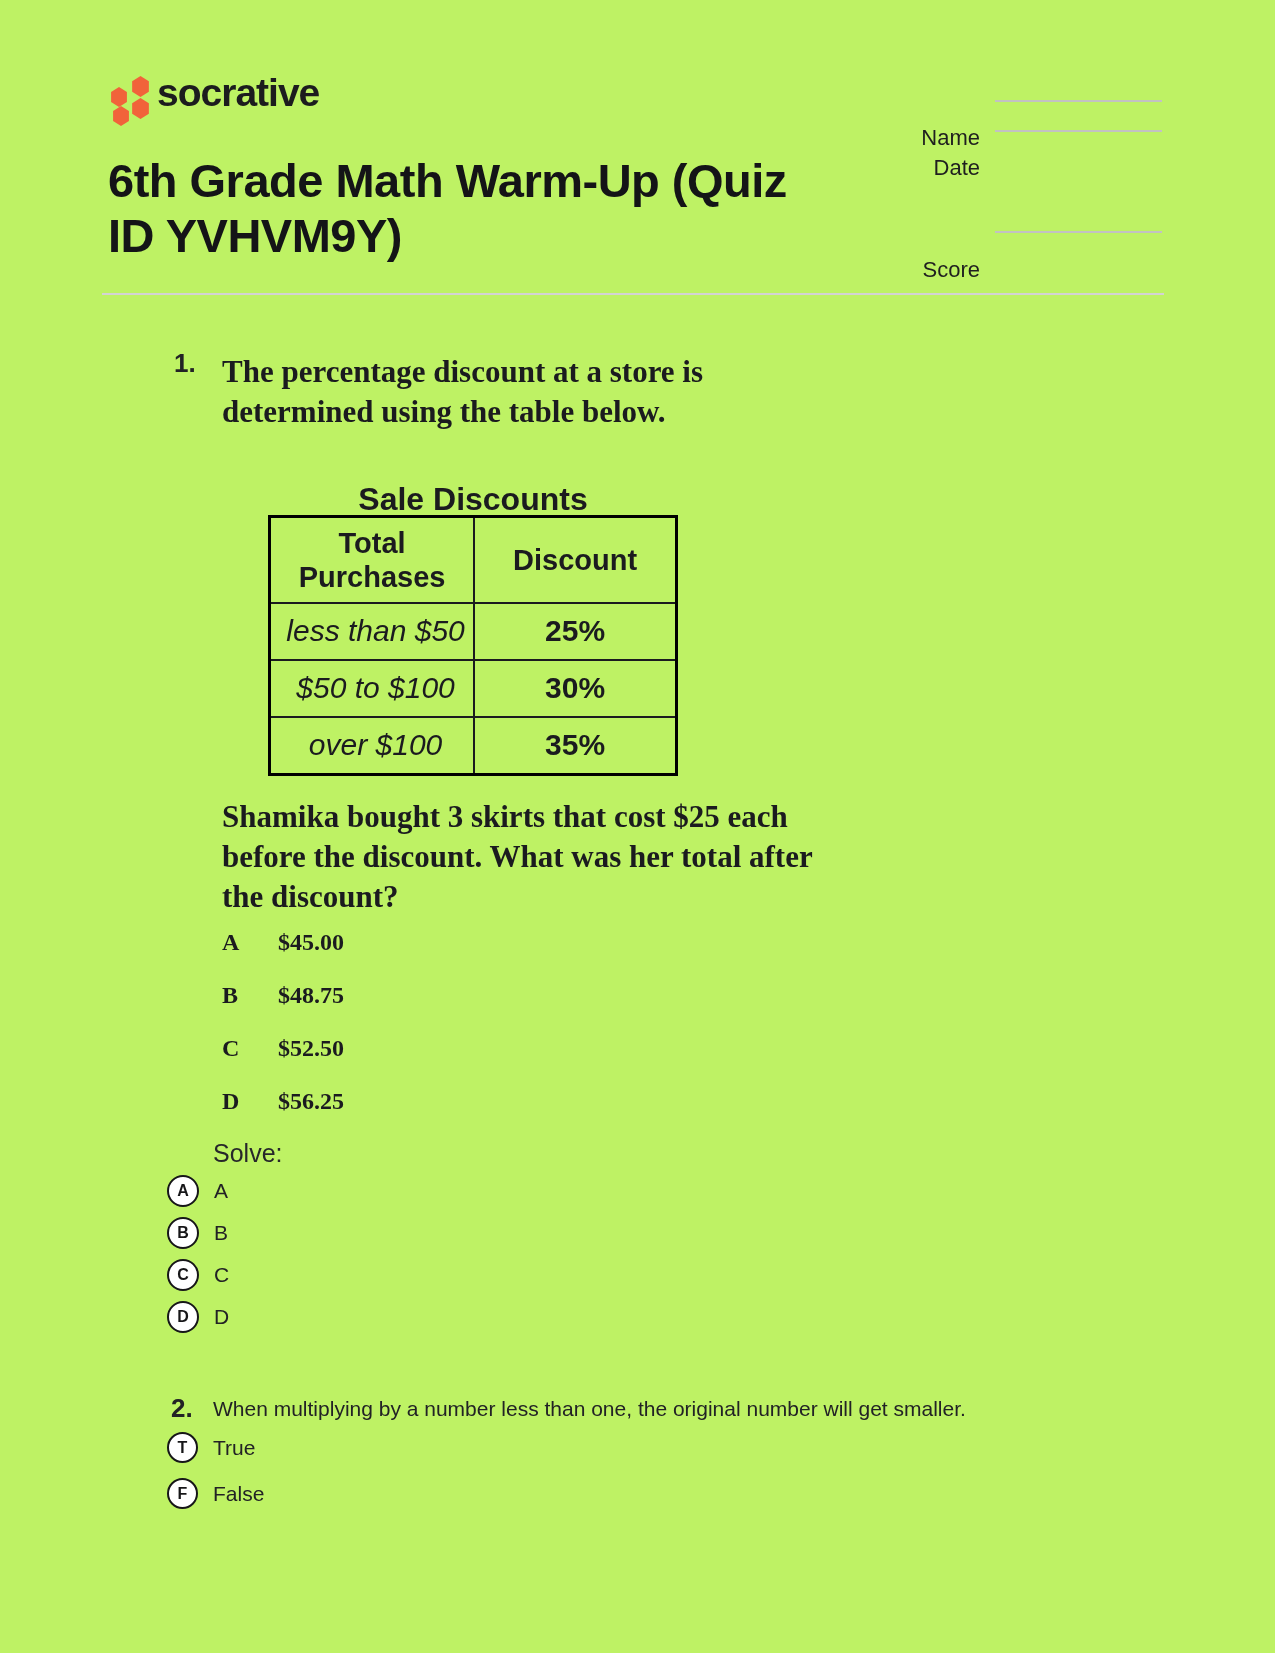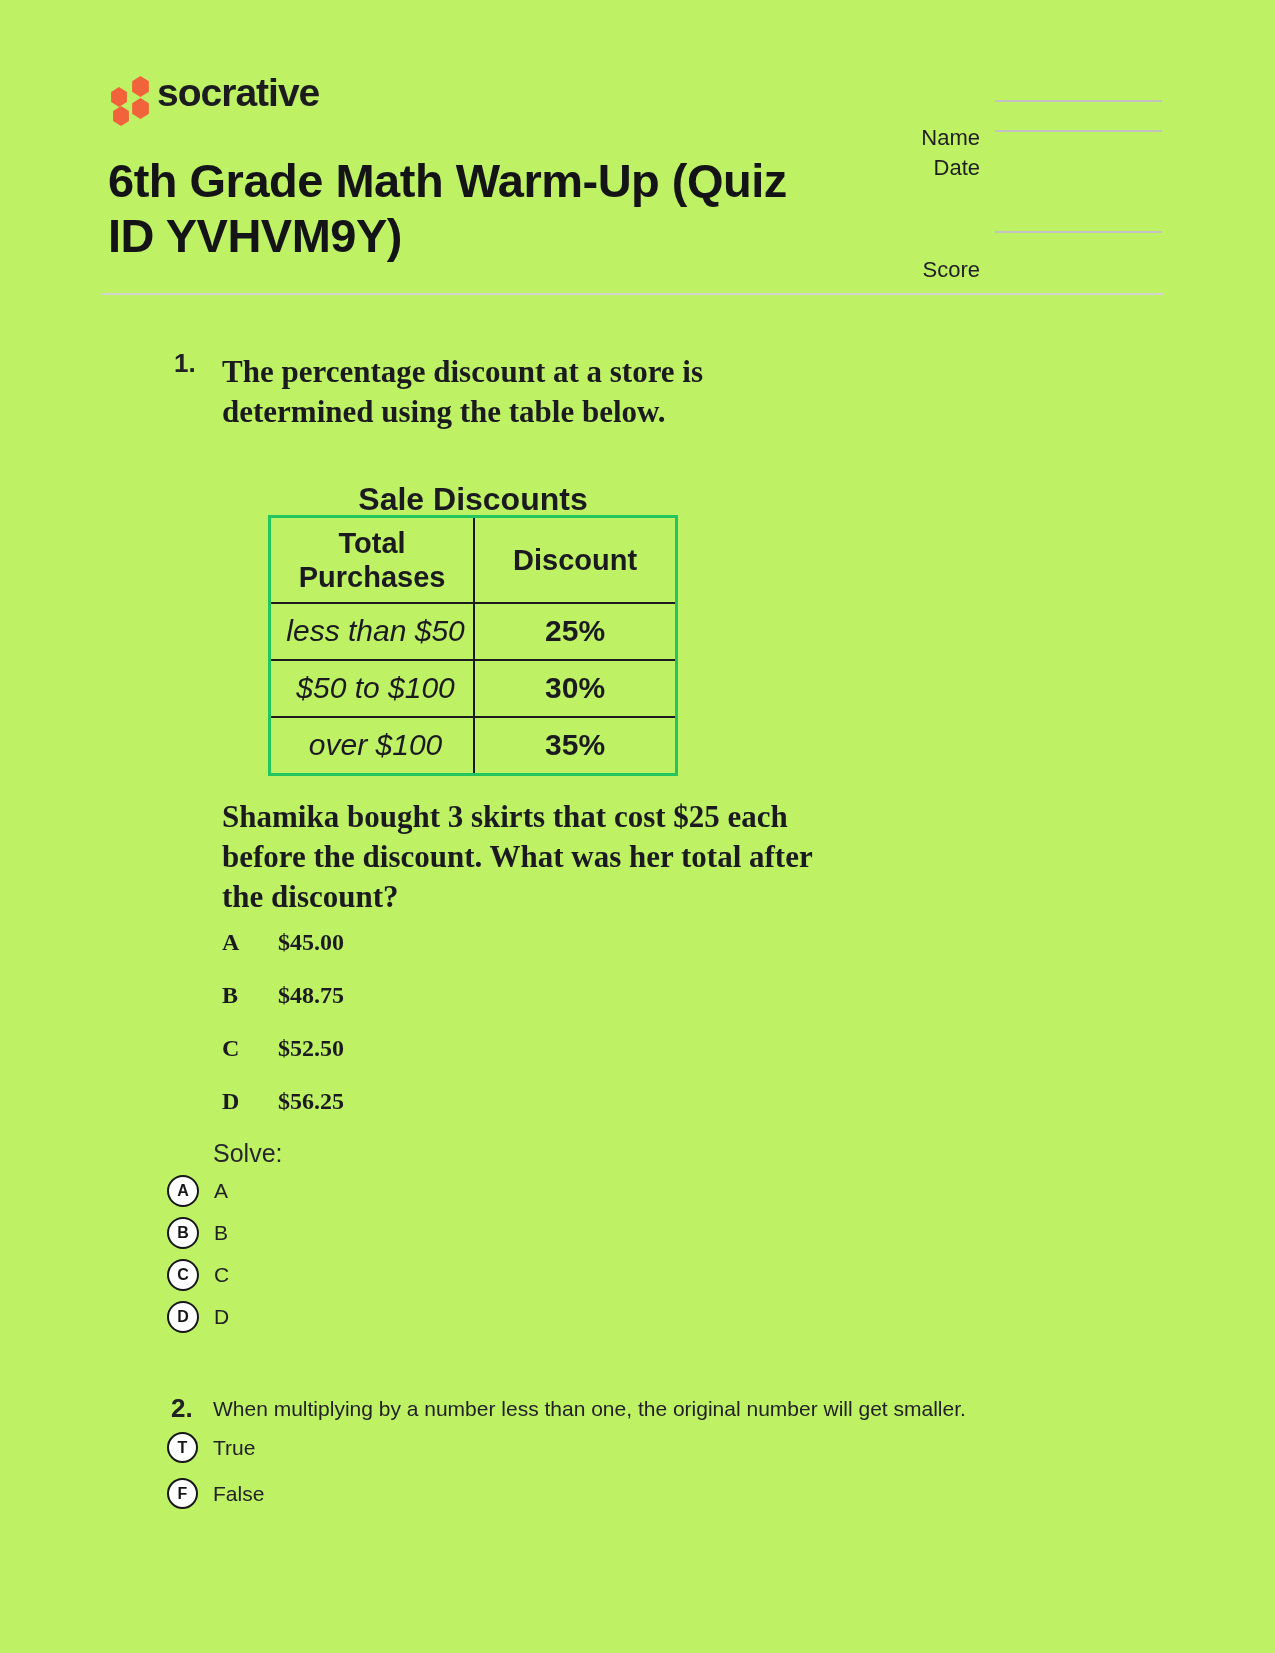--- a/index.html
+++ b/index.html
@@ -66,21 +66,21 @@
   }
   .sale-table {
     position: absolute; left: 268px; top: 515px; width: 410px;
     border-collapse: collapse;
     font-family: "Liberation Sans", sans-serif;
     color: #1b1b1f;
   }
   .sale-table td, .sale-table th {
     border: 2px solid #1b1b1f;
   }
-  .sale-table { border: 3px solid #22c55e; }
+  .sale-table { border: 3px solid #000000; }
   .sale-table th {
     width: 205px; height: 86px;
     font-size: 29px; font-weight: 700; text-align: center;
     line-height: 34px; padding: 0 26px; box-sizing: border-box;
   }
   .sale-table td { height: 53px; font-size: 30px; }
   .sale-table td.col-purchases { text-align: center; padding-left: 8px; font-style: italic; }
   .sale-table td.col-discount  { text-align: center; font-weight: bold; }
 
   .q1-prompt2 {

